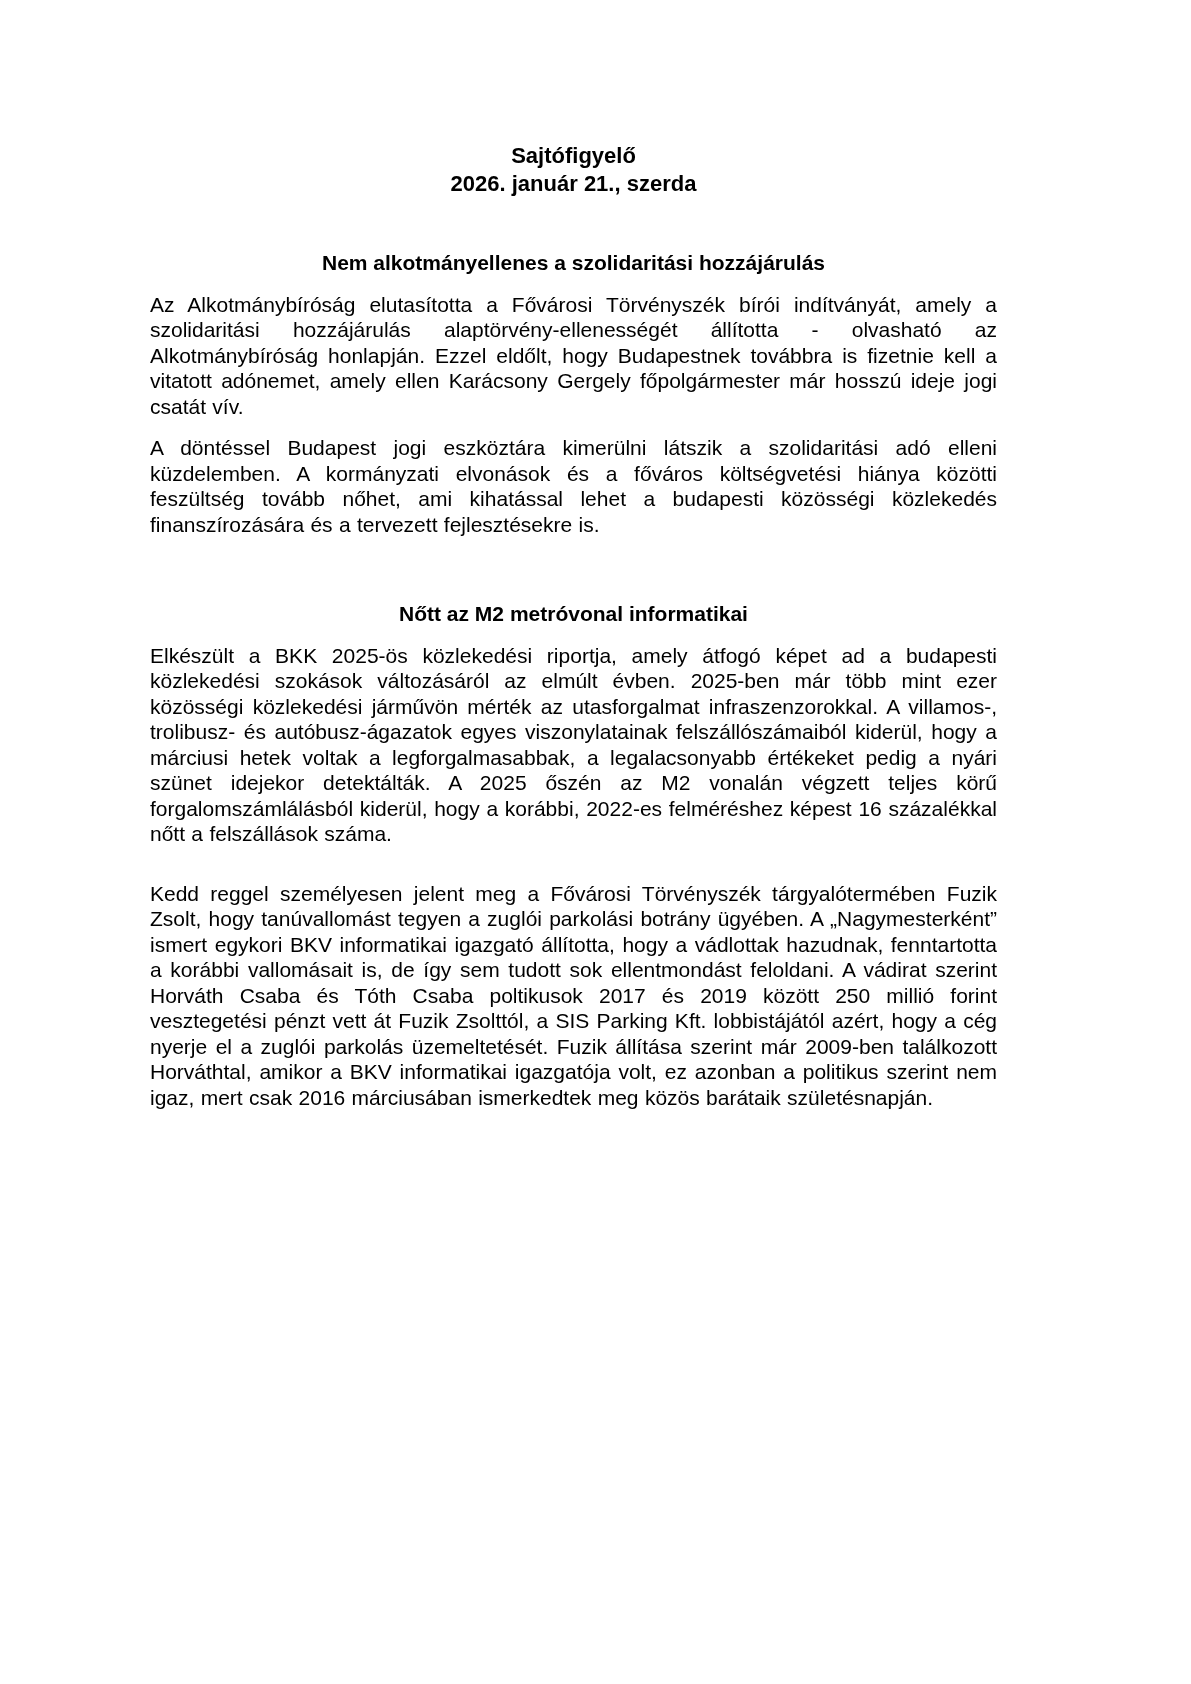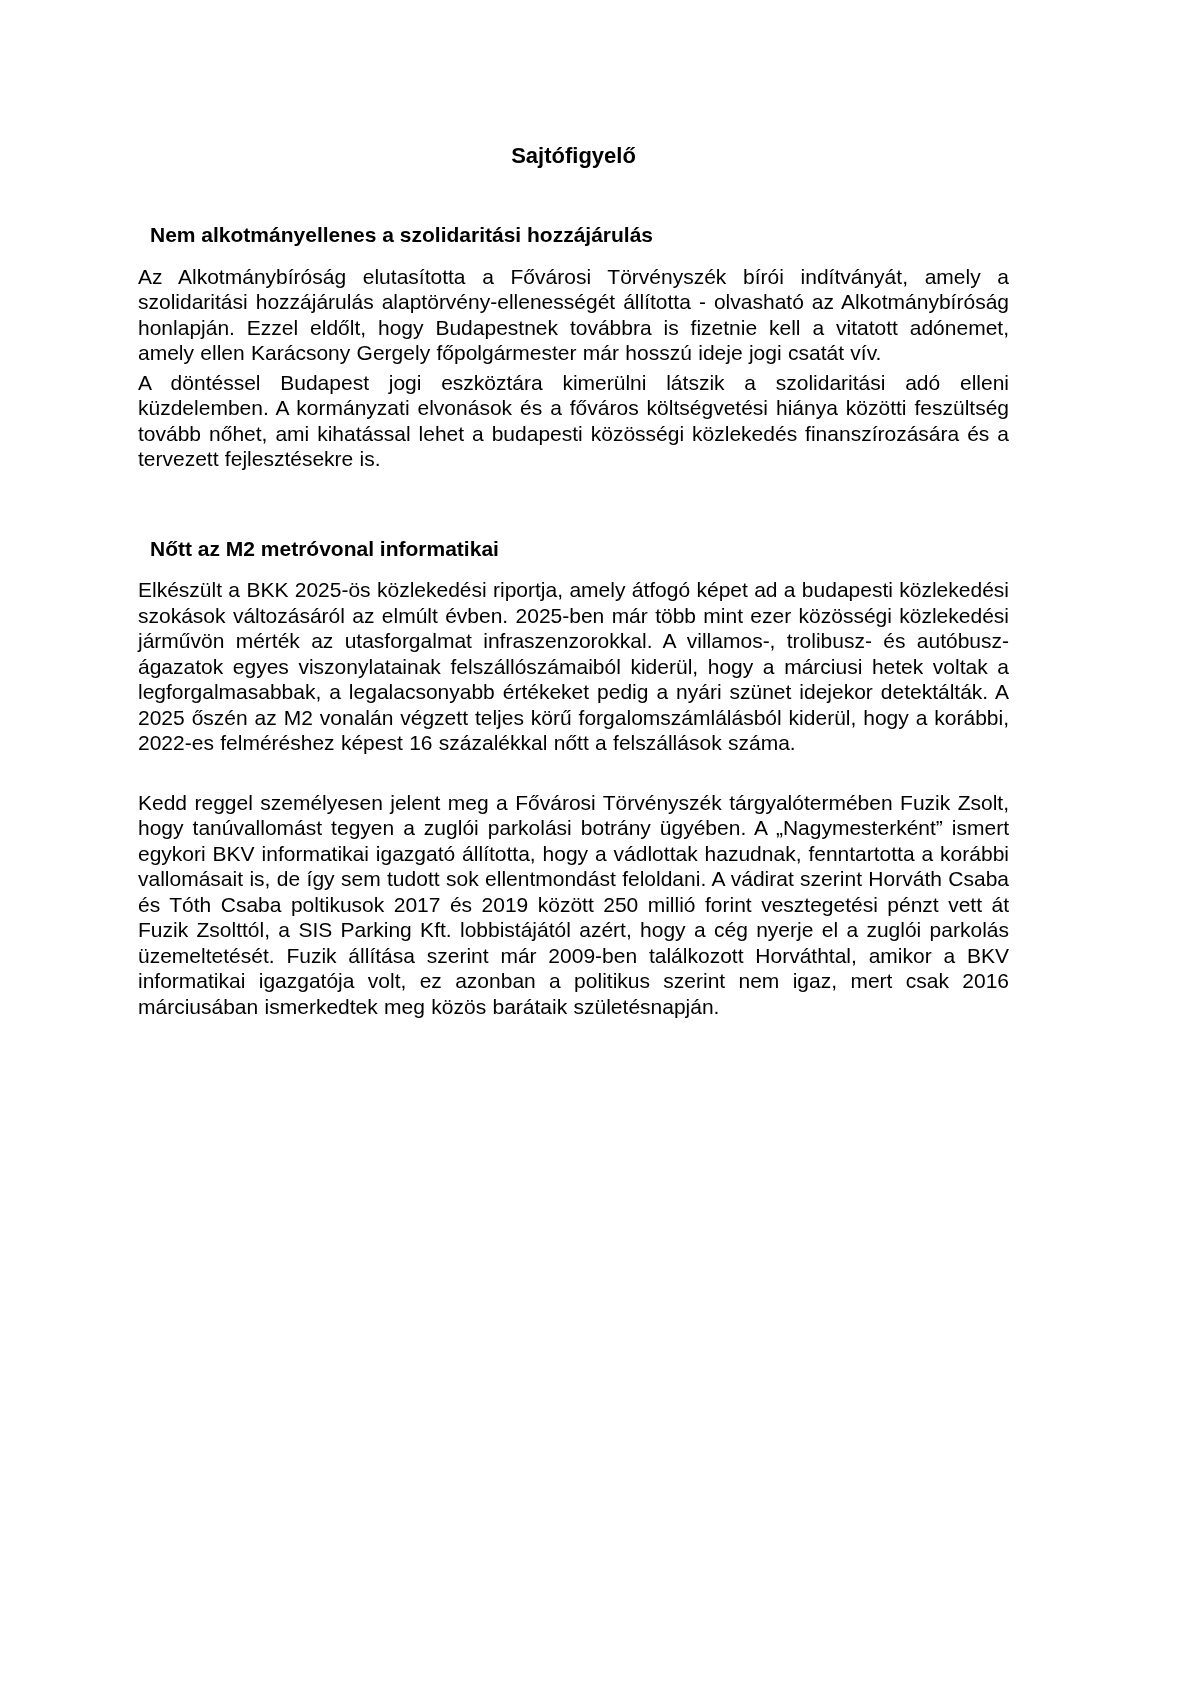--- a/index.html
+++ b/index.html
@@ -21,45 +21,47 @@
   .doc-header {
     text-align: center;
     font-weight: bold;
     font-size: 22px;
     line-height: 28px;
   }
   .doc-title, .doc-date {
     white-space: nowrap;
   }
   .news-section h2 {
-    margin: 16px;
+    margin: 8px;
     font-size: 21px;
     line-height: 25.5px;
     font-weight: bold;
+    text-align: center;
   }
   .news-section p {
-    margin: 4px;
+    margin: 16px;
     font-size: 21px;
     line-height: 25.5px;
     text-align: justify;
     text-justify: inter-word;
     hyphens: none;
     word-spacing: 0.5px;
   }
   .section-1 { margin-top: 52px; }
   .section-2 { margin-top: 64px; }
   .section-3 { margin-top: 34px; }
 </style>
 </head>
 <body>
 
 <div class="page">
 
   <div class="doc-header">
     <div class="doc-title">Sajtófigyelő</div>
+    <div class="doc-date">2026. január 21., szerda</div>
   </div>
 
   <section class="news-section section-1">
     <h2>Nem alkotmányellenes a szolidaritási hozzájárulás</h2>
     <p>Az Alkotmánybíróság elutasította a Fővárosi Törvényszék bírói indítványát, amely a szolidaritási hozzájárulás alaptörvény-ellenességét állította - olvasható az Alkotmánybíróság honlapján. Ezzel eldőlt, hogy Budapestnek továbbra is fizetnie kell a vitatott adónemet, amely ellen Karácsony Gergely főpolgármester már hosszú ideje jogi csatát vív.</p>
     <p>A döntéssel Budapest jogi eszköztára kimerülni látszik a szolidaritási adó elleni küzdelemben. A kormányzati elvonások és a főváros költségvetési hiánya közötti feszültség tovább nőhet, ami kihatással lehet a budapesti közösségi közlekedés finanszírozására és a tervezett fejlesztésekre is.</p>
   </section>
 
   <section class="news-section section-2">
     <h2>Nőtt az M2 metróvonal informatikai</h2>

